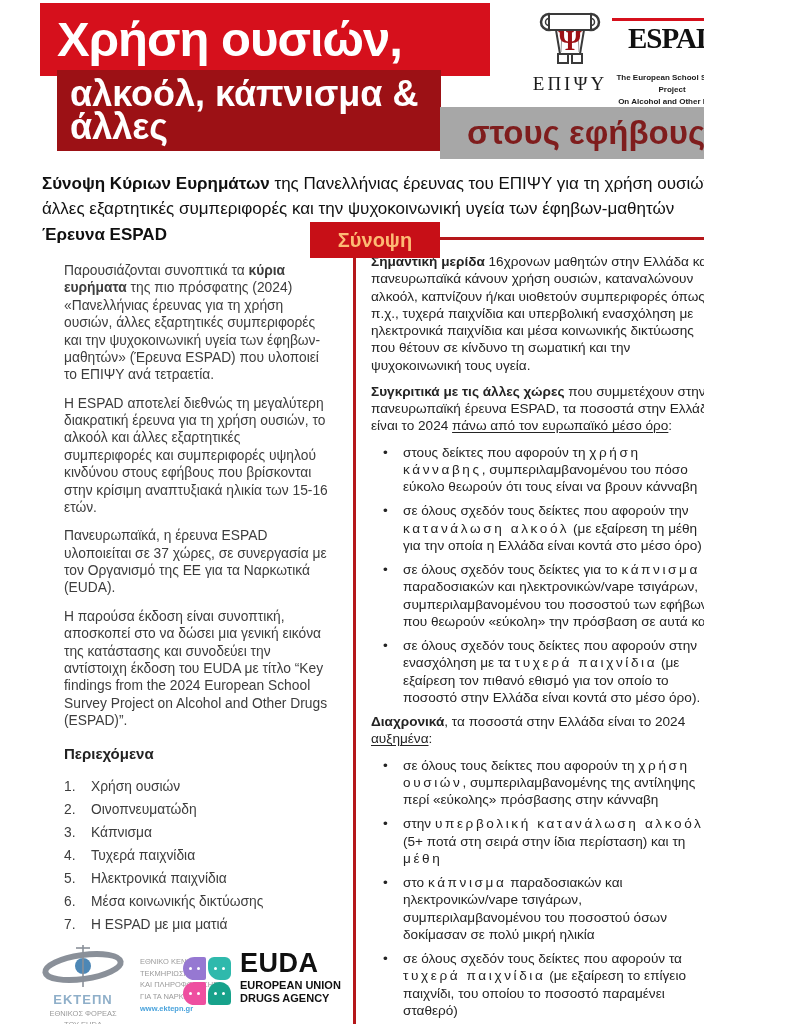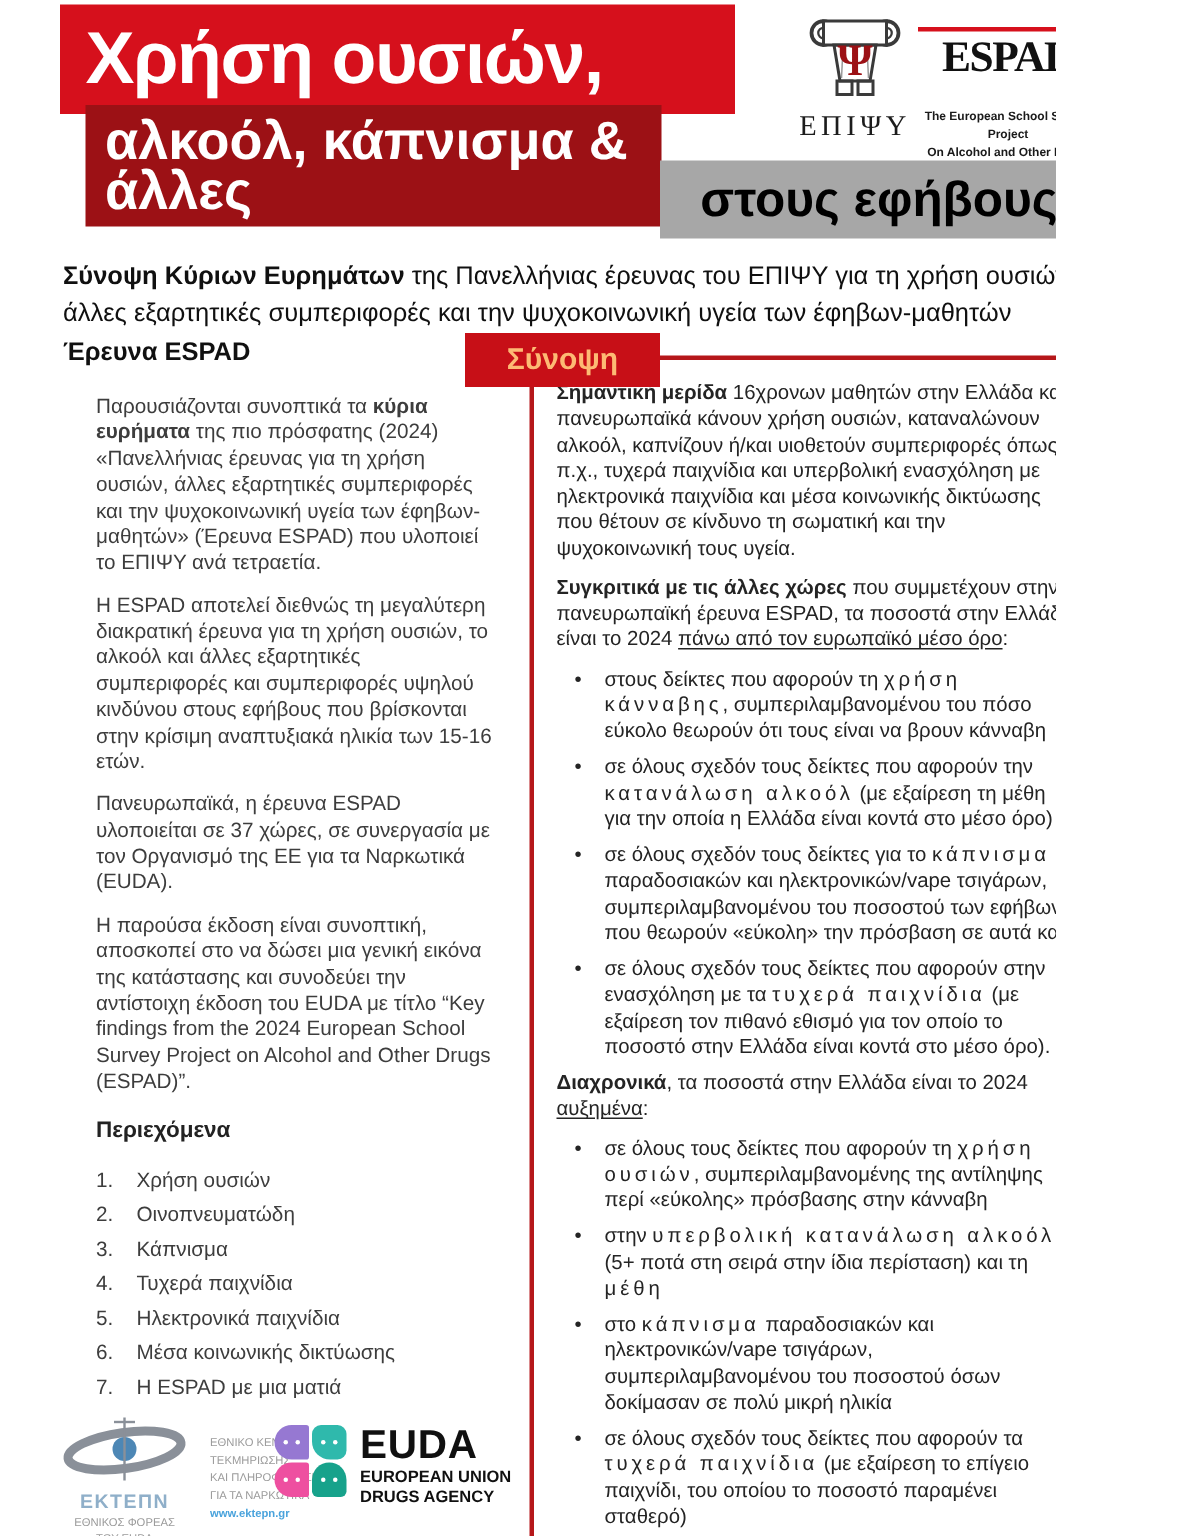--- a/index.html
+++ b/index.html
@@ -6,21 +6,21 @@
   body{font-family:"Liberation Sans",sans-serif;-webkit-font-smoothing:antialiased;}
   .page{position:relative;width:704px;height:1024px;background:#fff;overflow:hidden;}
 
   
   .banner-top{position:absolute;left:40px;top:3px;width:450px;height:73px;background:#d6101c;
     color:#fff;font-weight:700;font-size:49px;line-height:72px;padding-left:17px;box-sizing:border-box;
     letter-spacing:-1px;}
   .banner-sub{position:absolute;left:57px;top:70px;width:384px;height:81px;background:#9c1115;
     color:#fff;font-weight:700;font-size:36px;line-height:33px;padding:7px 0 0 13px;box-sizing:border-box;}
   .banner-gray{position:absolute;left:440px;top:107px;width:292px;height:52px;background:#a7a7a7;
-    color:#000000;font-weight:700;font-size:33px;line-height:52px;text-align:center;}
+    color:#7f1d1d;font-weight:700;font-size:33px;line-height:52px;text-align:center;}
 
   
   .epipsy-logo{position:absolute;left:517px;top:8px;width:106px;text-align:center;}
   .epipsy-name{font-family:"Liberation Serif",serif;font-size:19px;letter-spacing:3px;color:#1c1c1c;margin-top:1px;}
   .espad-logo{position:absolute;left:612px;top:14px;width:142px;height:82px;}
   .espad-rule{position:absolute;left:0;top:4px;width:108px;height:3px;background:#d6101c;}
   .espad-vline{position:absolute;left:99px;top:4px;width:3px;height:48px;background:#d6101c;}
   .espad-word{position:absolute;left:16px;top:8px;width:98px;font-family:"Liberation Serif",serif;
     font-weight:700;font-size:29px;color:#111;letter-spacing:-1px;}
   .espad-gr{position:absolute;left:106px;top:28px;font-weight:400;font-size:17px;color:#b91c1c;}
@@ -53,21 +53,21 @@
   .toc-title{font-size:15px;font-weight:700;color:#222;margin-bottom:14px;}
   .toc-item{display:flex;margin-bottom:5px;line-height:1.3;}
   .toc-num{width:27px;flex:none;}
 
   
   .ektepn-logo{position:absolute;left:33px;top:944px;width:100px;text-align:center;}
   .ektepn-name{font-size:13px;font-weight:700;color:#8fafc9;letter-spacing:1px;margin-top:0;}
   .ektepn-role{font-size:7.5px;color:#9a9a9a;line-height:1.45;margin-top:2px;}
   .ektepn-desc{position:absolute;left:140px;top:956px;width:92px;font-size:7.5px;color:#9b9b9b;line-height:1.55;}
   .ektepn-url{color:#4aa3dc;font-weight:700;text-decoration:none;}
-  .euda-logo{position:absolute;left:183px;top:950px;display:flex;align-items:flex-start;gap:9px;}
+  .euda-logo{position:absolute;left:183px;top:950px;display:flex;align-items:flex-end;gap:9px;}
   .euda-tiles{display:grid;grid-template-columns:23px 23px;grid-template-rows:23px 23px;gap:2px;}
   .tile{position:relative;}
   .tile-tl{background:#9678d2;border-radius:12px 2px 2px 12px;}
   .tile-tr{background:#2fb9ac;border-radius:6px 6px 6px 12px;}
   .tile-bl{background:#ee4fa0;border-radius:12px 2px 2px 12px;}
   .tile-br{background:#17a28b;border-radius:12px 12px 4px 4px;}
   .tile i{position:absolute;width:3px;height:3px;background:#fff;border-radius:50%;}
   .tile i.d1{left:6px;top:10px;}
   .tile i.d2{left:14px;top:10px;}
   .euda-text .euda-name{font-size:27px;font-weight:900;color:#101010;line-height:1;letter-spacing:.5px;}

